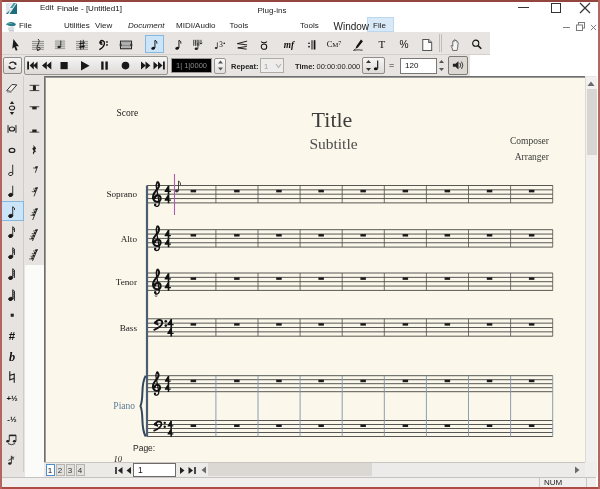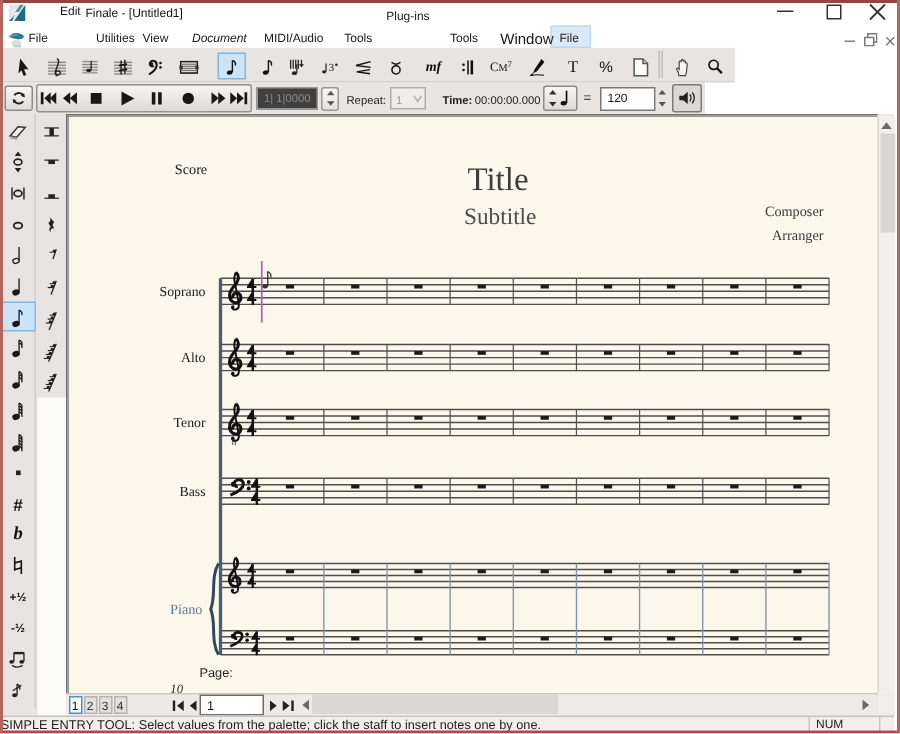--- a/index.html
+++ b/index.html
@@ -239,27 +239,27 @@
       <path d="M57 5 L65.6 9.7 L57 14.4 Z" fill="#181818"></path>
       <rect x="77.2" y="5.5" width="2.4" height="8.2" fill="#181818"></rect>
       <rect x="81.4" y="5.5" width="2.4" height="8.2" fill="#181818"></rect>
       <circle cx="101.5" cy="9.6" r="3.8" fill="#181818"></circle>
       <path d="M117 5.5 L121.8 9.5 L117 13.5 Z" fill="#181818"></path>
       <path d="M121.5 5.5 L126.3 9.5 L121.5 13.5 Z" fill="#181818"></path>
       <path d="M129.5 5.5 L134.0 9.5 L129.5 13.5 Z" fill="#181818"></path>
       <path d="M134 5.5 L138.5 9.5 L134 13.5 Z" fill="#181818"></path>
       <rect x="139" y="5.5" width="1.8" height="8" fill="#181818"></rect>
     </svg>
-<div class="abs" style="left:171px;top:58px;width:41px;height:15px;background:#404040;border:1px solid #9a9794;font-size:7.5px;color:#8a8a8a;line-height:13px;text-align:center;">1| 1|0000</div>
+<div class="abs" style="left:171px;top:58px;width:41px;height:15px;background:#000000;border:1px solid #9a9794;font-size:7.5px;color:#8a8a8a;line-height:13px;text-align:center;">1| 1|0000</div>
 <div class="abs" style="left:214px;top:57.5px;width:12px;height:16px;background:linear-gradient(#fafafa,#e2e0dd);border:1px solid #9a9794;border-radius:2px;"></div>
 <svg class="abs" style="left:216.5px;top:60px" width="7" height="11" viewBox="0 0 7 11">
  <path d="M3.5 0.5 L6 3.5 H1 Z" fill="#555"></path>
       <path d="M3.5 10.5 L1 7.5 H6 Z" fill="#555"></path>
 </svg>
-<div class="abs" style="left:231px;top:62px;font-size:7.5px;font-weight:normal;color:#222;">Repeat:</div>
+<div class="abs" style="left:231px;top:62px;font-size:7.5px;font-weight:bold;color:#222;">Repeat:</div>
 <div class="abs" style="left:260px;top:58px;width:24px;height:15px;background:#eeedec;border:1px solid #b0ada9;"></div>
 <div class="abs" style="left:264px;top:62px;font-size:7.5px;color:#9a9a9a;">1</div>
 <svg class="abs" style="left:275px;top:63px" width="7" height="6" viewBox="0 0 7 6">
       <path d="M1 1 L3.5 4.5 L6 1" fill="none" stroke="#b5b3b0" stroke-width="1.1"></path>
     </svg>
 <div class="abs" style="left:295px;top:62px;font-size:7.5px;font-weight:bold;color:#222;">Time:</div>
 <div class="abs" style="left:316.5px;top:62px;font-size:7.5px;color:#222;">00:00:00.000</div>
 <div class="abs" style="left:362px;top:57px;width:23px;height:17px;background:linear-gradient(#f7f6f5,#dedbd8);border:1px solid #8e8b88;border-radius:2px;"></div>
 <svg class="abs" style="left:365px;top:59px" width="17" height="13" viewBox="0 0 17 13">
  <path d="M3.5 1 L6 4 H1 Z" fill="#333"></path>
@@ -710,16 +710,15 @@
     </svg>
 <div class="abs" style="left:197px;top:462.5px;width:386px;height:14px;background:#edebe9;"></div>
 <svg class="abs" style="left:199px;top:464.5px" width="10" height="10" viewBox="0 0 10 10">
       <path d="M7 1.5 L2.5 5 L7 8.5 Z" fill="#6a6a6a"></path>
     </svg>
 <div class="abs" style="left:208px;top:463px;width:164px;height:13px;background:#dbd8d4;"></div>
 <svg class="abs" style="left:572px;top:464.5px" width="10" height="10" viewBox="0 0 10 10">
       <path d="M3 1.5 L7.5 5 L3 8.5 Z" fill="#6a6a6a"></path>
     </svg>
 <div class="abs" style="left:0;top:477px;width:596px;height:10px;background:#f1efee;border-top:1px solid #c5c2bf;"></div>
-<div class="abs" style="left:0.5px;top:478px;font-size:8.5px;color:#222;white-space:nowrap;">SIMPLE ENTRY TOOL: Select values from the palette; click the staff to insert notes one by one.</div>
 <div class="abs" style="left:539px;top:478px;width:1px;height:9px;background:#c9c6c3;"></div>
 <div class="abs" style="left:544px;top:478px;font-size:8px;color:#222;">NUM</div>
 <div class="abs" style="left:586px;top:478px;width:1px;height:9px;background:#c9c6c3;"></div>
 </div>
 </body></html>

